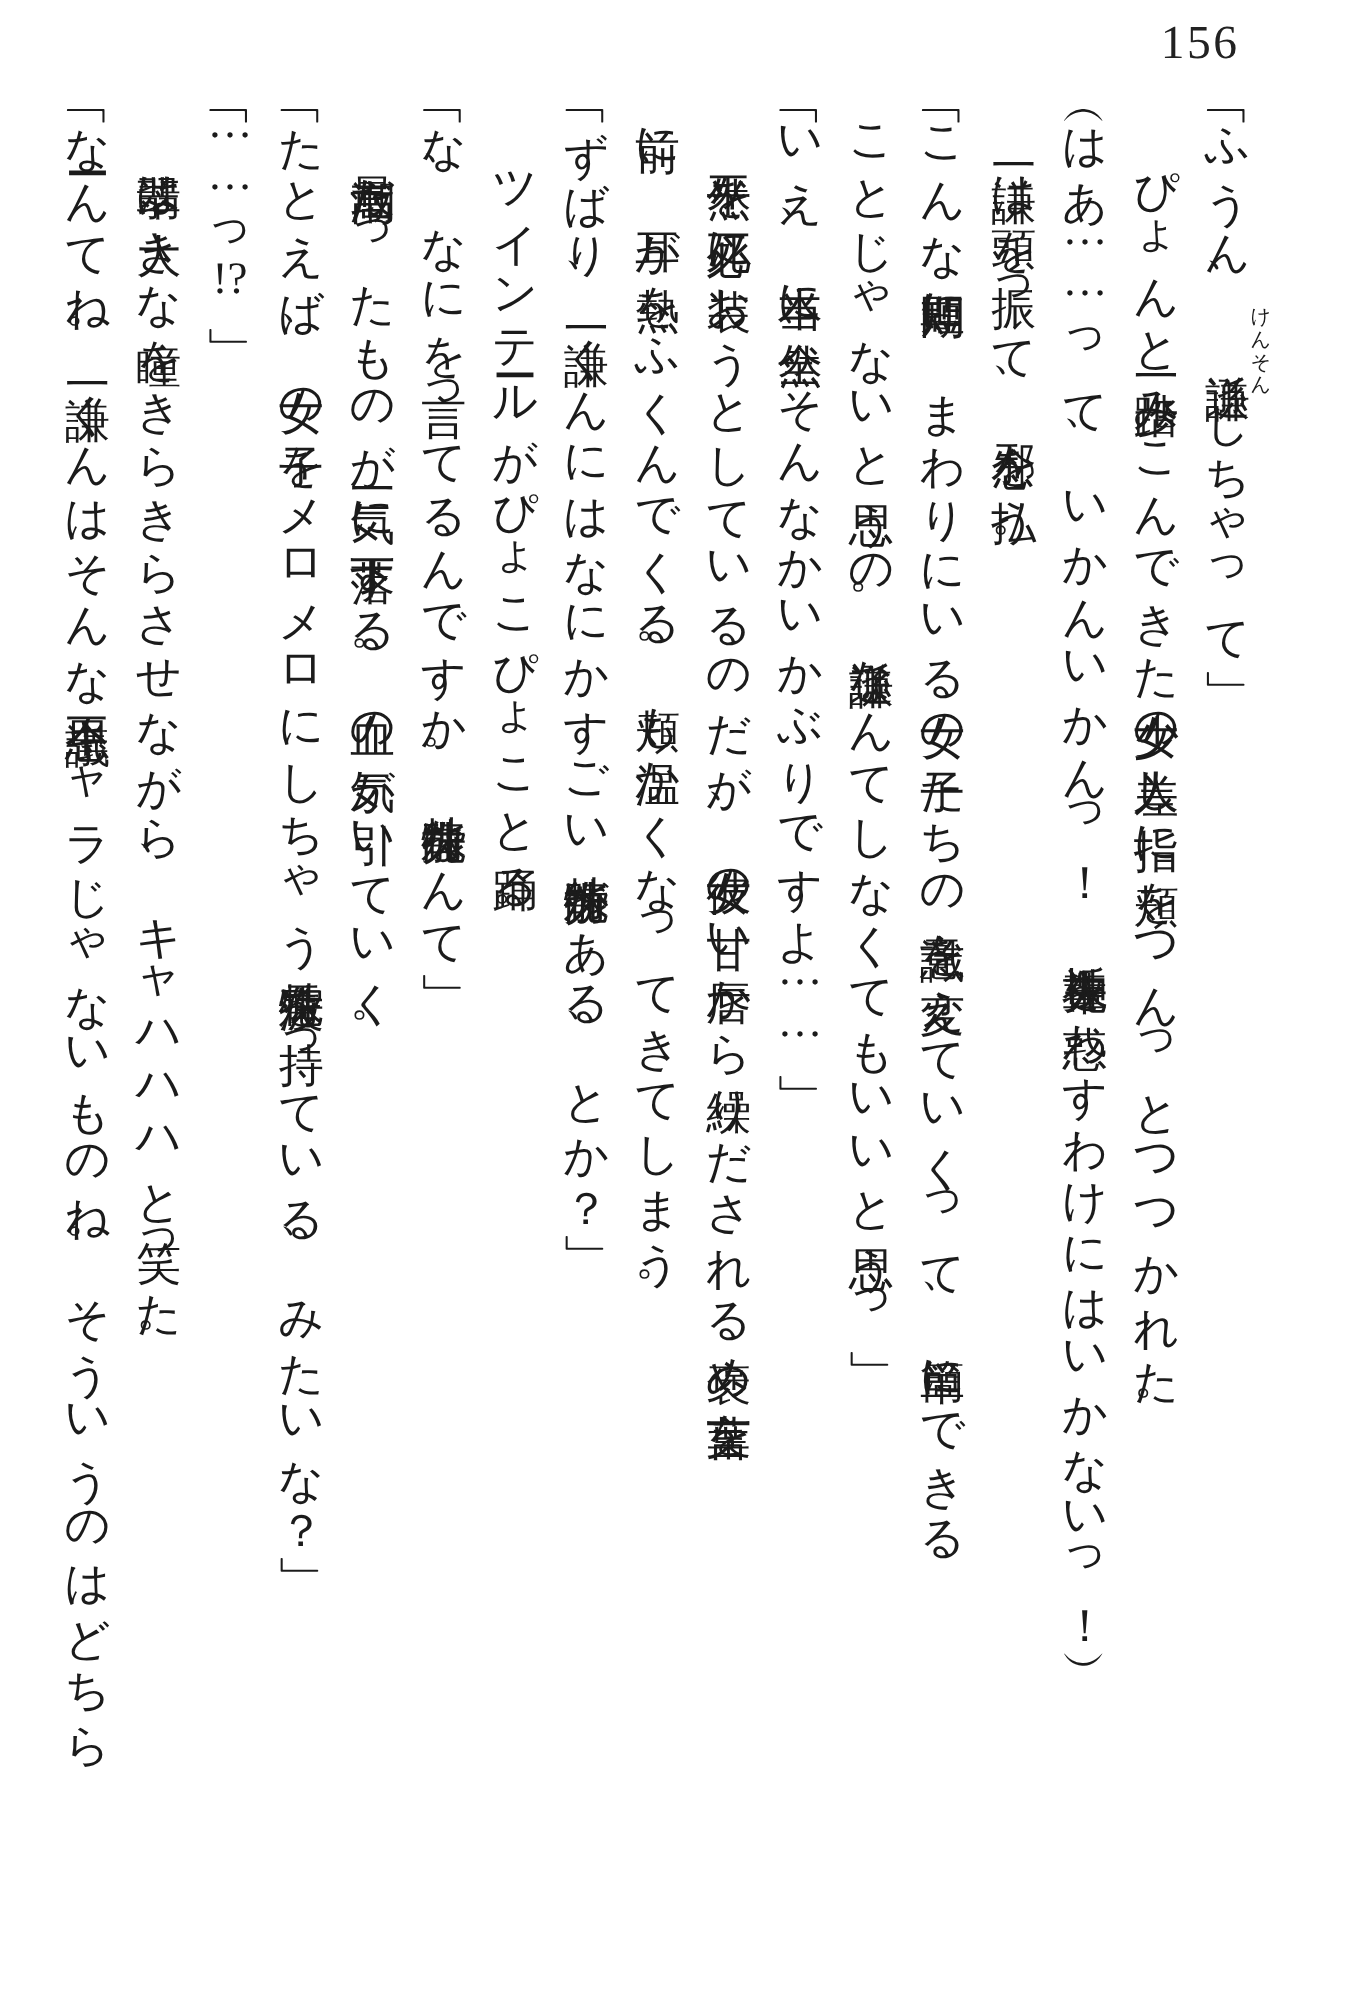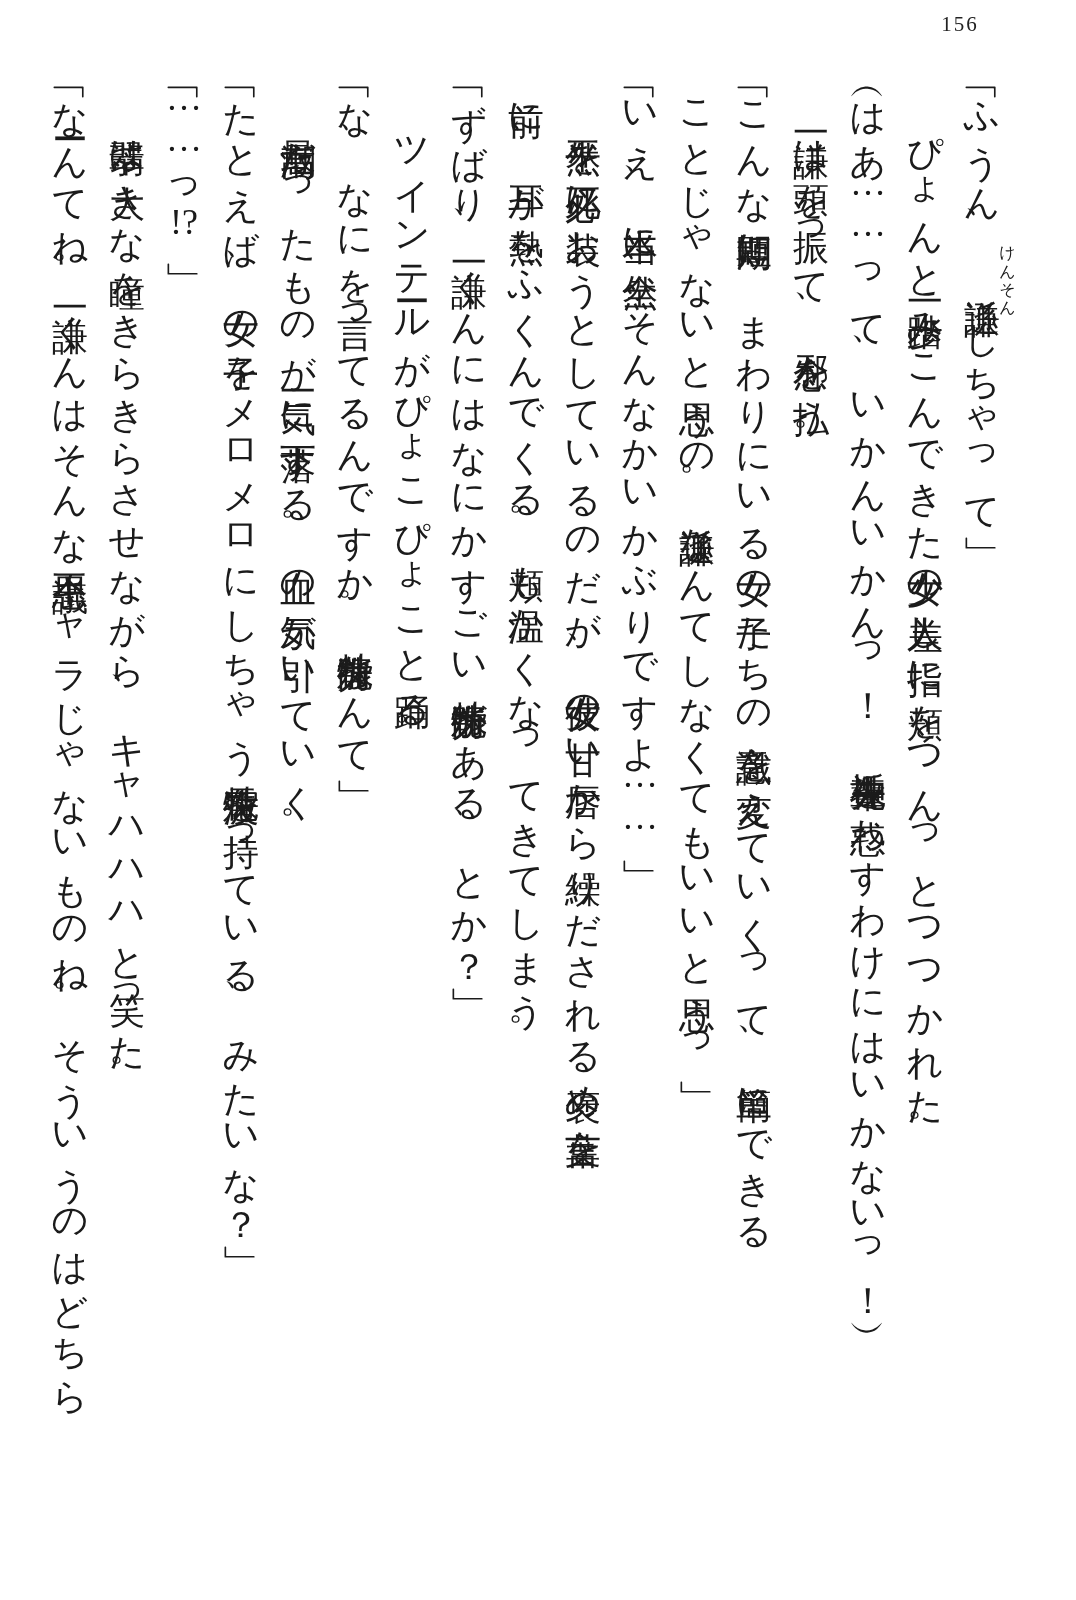--- a/index.html
+++ b/index.html
@@ -15,21 +15,21 @@
     overflow: hidden;
     font-family: "Liberation Serif", "DejaVu Serif", serif;
     color: #1b1b1b;
   }
   .page-number {
     position: absolute;
     top: 12px;
     left: 928px;
     width: 64px;
     text-align: center;
-    font-size: 21px;
+    font-size: 38px;
     letter-spacing: 2px;
     color: #222;
   }
   .text-block {
     position: absolute;
     top: 76px;
     right: 60px;
     height: 1512px;
     writing-mode: vertical-rl;
     -webkit-writing-mode: vertical-rl;

